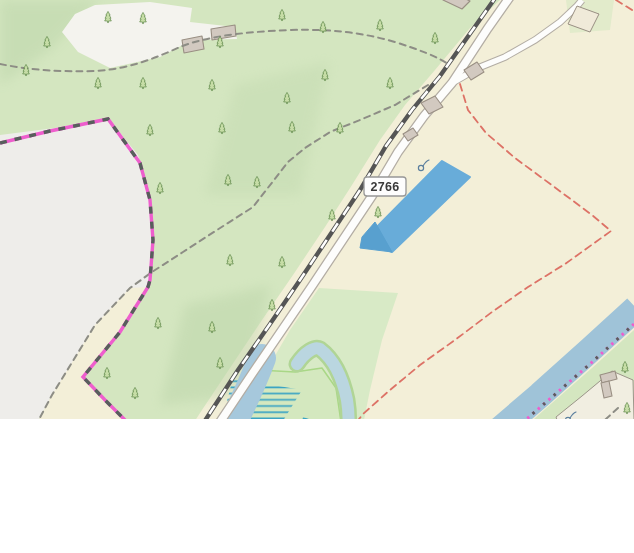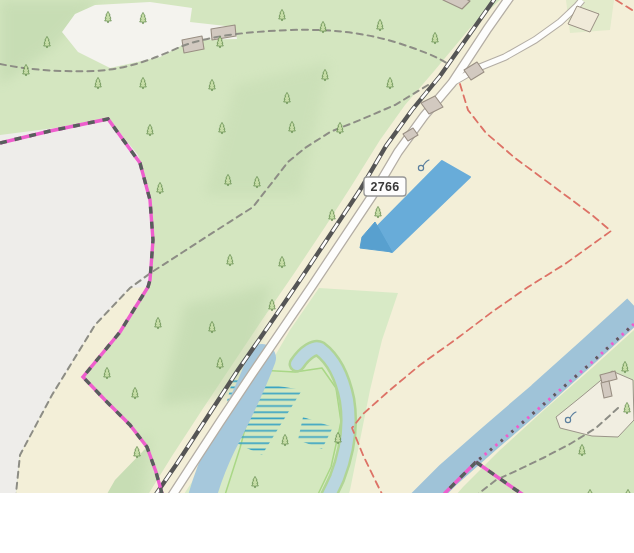--- a/index.html
+++ b/index.html
@@ -1,17 +1,17 @@
 <!DOCTYPE html>
 <html style="--farmland: #f3efd8; --forest: #d4e6c0; --forestShade: #b9d3a7; --clearing: #f4f3ee; --quarry: #eeedea; --floodplain: #d8eac6; --islandFill: #d4e8bf; --islandEdge: #a9d786; --garden: #e2ebcb; --water: #a6c8dc; --canal: #9fc3d8; --oxbow: #bad6e0; --oxbowEdge: #b0d595; --pond: #68acd9; --pondDark: #58a0cf; --marshLine: #3ba4c3; --railway: #555555; --railwayDash: #ffffff; --roadCasing: #b3ada4; --roadFill: #fdfdfc; --pathDash: #8d8d85; --boundaryPink: #ee5ecd; --boundaryDark: #575f5c; --boundaryRed: #dd7266; --building: #d2c9c0; --buildingEdge: #998f83; --buildingCream: #f0ead9; --farmyard: #f1eee1; --farmyardEdge: #9b9589; --treeFill: #c6dda6; --treeEdge: #558040; --badgeBg: #fdfdfd; --badgeBorder: #979797; --badgeText: #3a3a3a; --springIcon: #5b7f9e;"><head>
 <meta charset="utf-8">
 <style>
   html,body{margin:0;padding:0;background:#fff;}
   #map-viewport{
-    position:relative;width:634px;height:493px;overflow:hidden;
+    position:relative;width:634px;height:419px;overflow:hidden;
     font-family:"Liberation Sans",sans-serif;
   }
   svg{display:block;}
   
   .farmland{fill:var(--farmland);}
   .forest{fill:var(--forest);}
   .shade{fill:var(--forestShade);opacity:.45;}
   .shade-light{fill:var(--forestShade);opacity:.3;}
   .clearing{fill:var(--clearing);}
   .quarry{fill:var(--quarry);}

